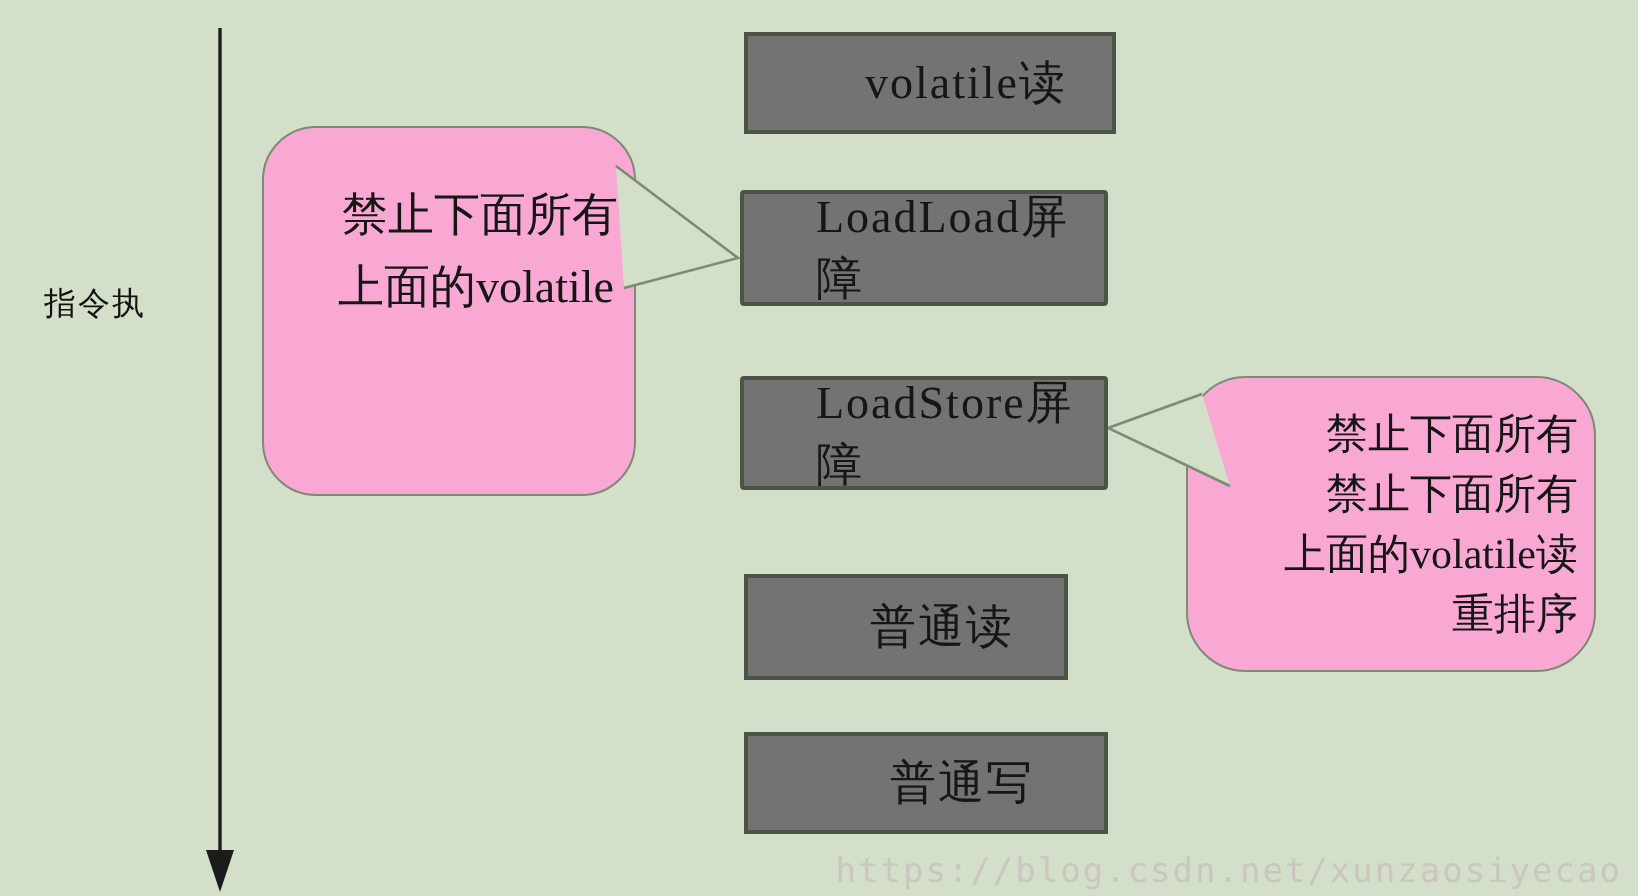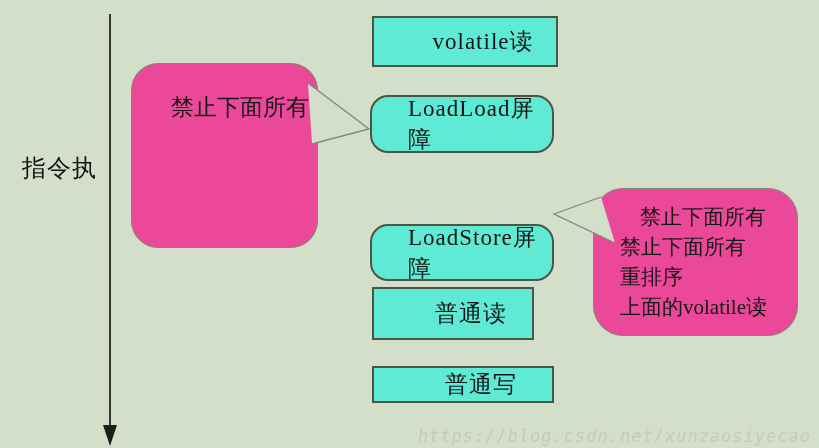--- a/index.html
+++ b/index.html
@@ -8,59 +8,60 @@
     position:relative;width:819px;height:448px;
     background:#d3dfc8;
     font-family:"Liberation Serif","DejaVu Serif",serif;
     color:#161616;
   }
   .connector-layer{
     position:absolute;left:0;top:0;width:819px;height:448px;
     z-index:3;pointer-events:none;
   }
   .exec-label{
-    position:absolute;left:22px;top:150px;
-    font-size:24px;line-height:37px;letter-spacing:1px;
+    position:absolute;left:22px;top:134px;
+    font-size:16px;line-height:37px;letter-spacing:1px;
     color:#121212;z-index:4;
   }
   .box{
     position:absolute;box-sizing:border-box;
     display:flex;align-items:center;justify-content:center;
-    background:#5eead4;border:2px solid #4c5545;
+    background:#737373;border:2px solid #4c5545;
     font-size:23px;letter-spacing:1px;z-index:4;padding-left:36px;
   }
-  .box.rounded{border-radius:18px;justify-content:flex-end;}
+  .box.rounded{border-radius:2px;justify-content:flex-end;}
   #box-volatile-read{left:372px;top:16px;width:186px;height:51px;}
   #box-loadload{left:370px;top:95px;width:184px;height:58px;}
-  #box-loadstore{left:370px;top:188px;width:184px;height:57px;margin-top:36px;}
+  #box-loadstore{left:370px;top:188px;width:184px;height:57px;}
   #box-ordinary-read{left:372px;top:287px;width:162px;height:53px;text-align:center;}
-  #box-ordinary-write{left:372px;top:366px;width:182px;height:37px;}
+  #box-ordinary-write{left:372px;top:366px;width:182px;height:51px;}
   .bubble{
     position:absolute;box-sizing:border-box;
-    background:#ec4899;border:1.5px solid #7e8a74;
+    background:#f9a8d4;border:1.5px solid #7e8a74;
     z-index:2;
+    text-align:right;
   }
   #bubble-left{
     left:131px;top:63px;width:187px;height:185px;
     border-radius:27px;padding:26px 10px 0 13px;
     font-size:23px;line-height:36px;
   }
   #bubble-left .line1{text-indent:26px;}
   #bubble-right{
     left:593px;top:188px;width:205px;height:148px;
     border-radius:30px;padding:13px 8px 0 26px;
     font-size:21px;line-height:30px;
   }
   #bubble-right .line1{text-indent:20px;}
   .bubble .bline{white-space:nowrap;}
   .watermark{
     position:absolute;right:8px;bottom:2px;
     font-family:"DejaVu Sans Mono","Liberation Mono",monospace;
     font-size:17px;letter-spacing:1px;
-    color:#cbc6bf;z-index:5;font-style:italic;
+    color:#cbc6bf;z-index:5;
   }
 </style>
 </head>
 <body>
 
 <div class="stage">
 
   <svg class="connector-layer" viewBox="0 0 819 448" xmlns="http://www.w3.org/2000/svg">
     <line x1="110" y1="14" x2="110" y2="429" stroke="#1c1c1c" stroke-width="1.7"></line>
     <polygon points="103,425 117,425 110,446" fill="#1c1c1c"></polygon>
@@ -87,24 +88,25 @@
   <div class="box" id="box-ordinary-read">
     <span>普通读</span>
   </div>
 
   <div class="box" id="box-ordinary-write">
     <span>普通写</span>
   </div>
 
   <div class="bubble" id="bubble-left">
     <div class="bline line1">禁止下面所有</div>
+    <div class="bline">上面的volatile</div>
   </div>
 
   <div class="bubble" id="bubble-right">
     <div class="bline line1">禁止下面所有</div>
     <div class="bline">禁止下面所有</div>
+    <div class="bline">上面的volatile读</div>
     <div class="bline">重排序</div>
-    <div class="bline">上面的volatile读</div>
   </div>
 
   <div class="watermark">https://blog.csdn.net/xunzaosiyecao</div>
 
 </div>
 
 </body></html>

